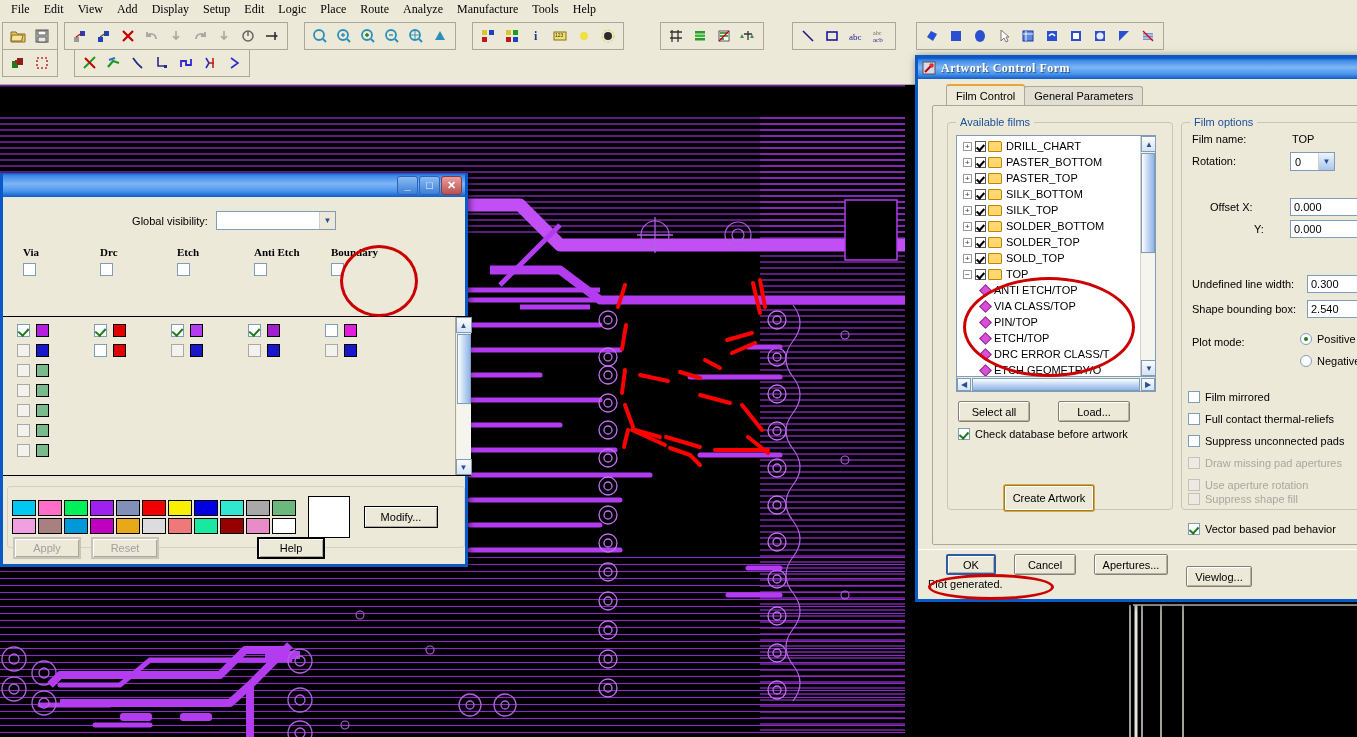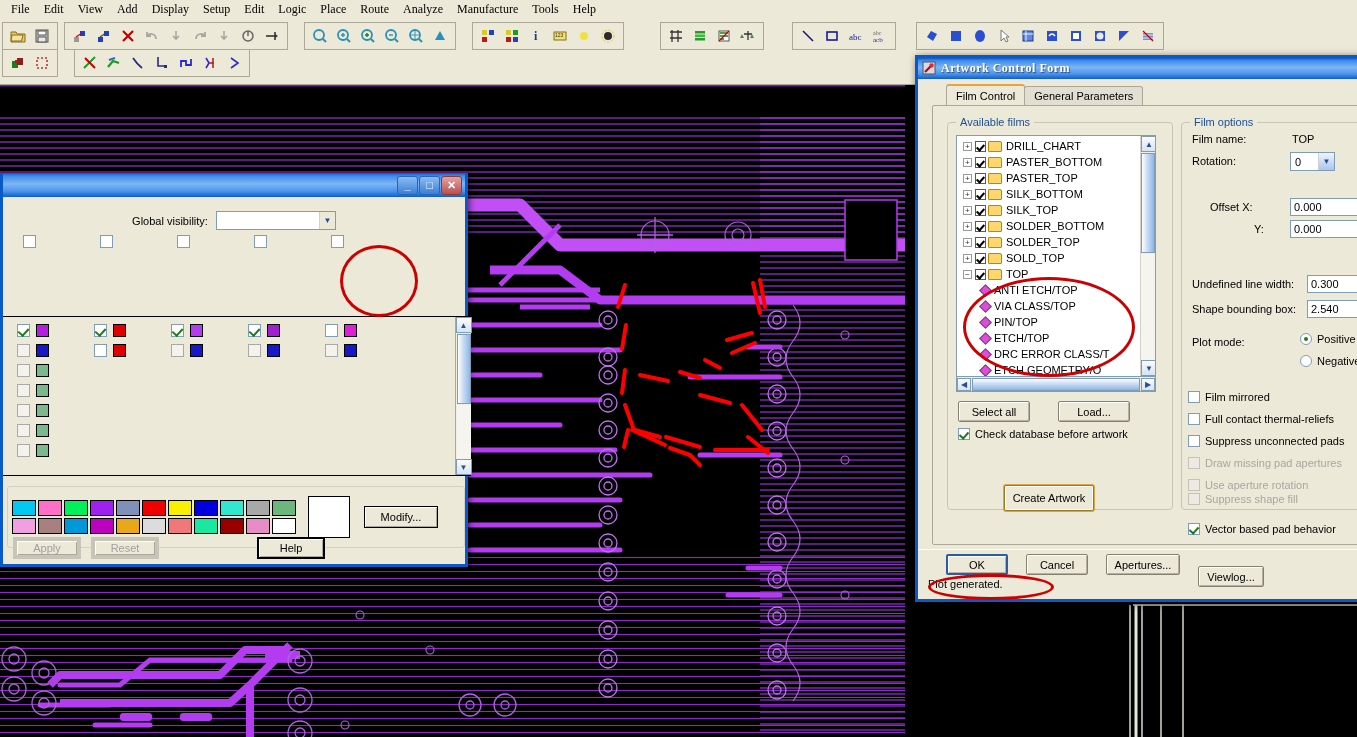--- a/index.html
+++ b/index.html
@@ -160,21 +160,21 @@
     box-shadow:inset 1px 1px 0 #fff, inset -1px -1px 0 #aca899;
     font-size:11px; display:flex; align-items:center; justify-content:center;
   }
 
   #cd-footer {
     position:absolute; left:0; bottom:8px; width:100%;
     display:flex; align-items:center; padding:0 10px;
   }
   .dbtn {
     height:22px; min-width:68px; background:#ece9d8;
-    border:4px solid #14b8a6;
+    border:2px solid #14b8a6;
     box-shadow:inset 1px 1px 0 #fff, inset -1px -1px 0 #aca899;
     font-size:11px; display:flex; align-items:center; justify-content:center;
     margin-right:10px;
   }
   .dbtn.disabled { color:#a0a0a0; border-color:#c8c4b8; }
   .dbtn.default { border:2px solid #000; }
 
   
   #artwork-dialog {
     position:absolute; left:915px; top:55px; width:470px; height:547px;
@@ -330,21 +330,21 @@
     content:""; position:absolute; left:2px; top:1px; width:4px; height:7px;
     border:solid #1f7a1f; border-width:0 2px 2px 0; transform:rotate(42deg);
   }
   .chk2.dim { background:#eceae2; border-color:#c6c2b8; }
 
   #aw-footer {
     position:absolute; left:0; top:470px; width:100%; height:50px;
     border-top:1px solid #fff;
   }
   #aw-buttons { display:flex; gap:18px; padding:4px 0 0 28px; }
-  #ok-btn { width:62px; border:2px solid #2c5ba8 !important; }
+  #ok-btn { width:50px; border:2px solid #2c5ba8 !important; }
   .fbtn { width:62px; }
   #statusbar {
     position:absolute; left:10px; top:28px; font-size:11px; color:#000;
   }
 
   
   .annot {
     position:absolute; border:3px solid #cc0000; border-radius:50%;
     pointer-events:none; z-index:50;
   }
@@ -1015,20 +1015,27 @@
   <div id="cd-body">
 
     <div class="gv-row">
       <span class="gv-label">Global visibility:</span>
       <div class="gv-select">
         <span style="flex:1; padding-left:4px;"></span>
         <span class="gv-arrow">▼</span>
       </div>
     </div>
 
+    <div class="col-headers">
+      <div class="col-h">Via</div>
+      <div class="col-h">Drc</div>
+      <div class="col-h">Etch</div>
+      <div class="col-h">Anti Etch</div>
+      <div class="col-h">Boundary</div>
+    </div>
 
     <div class="col-boxrow">
       <div class="col-box-cell"><span class="chk"></span></div>
       <div class="col-box-cell"><span class="chk"></span></div>
       <div class="col-box-cell"><span class="chk"></span></div>
       <div class="col-box-cell"><span class="chk"></span></div>
       <div class="col-box-cell"><span class="chk"></span></div>
     </div>
 
     <div id="layer-list">

